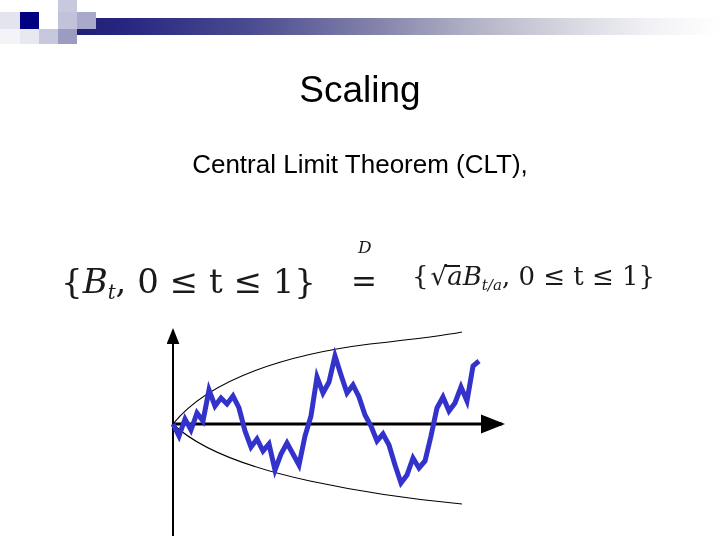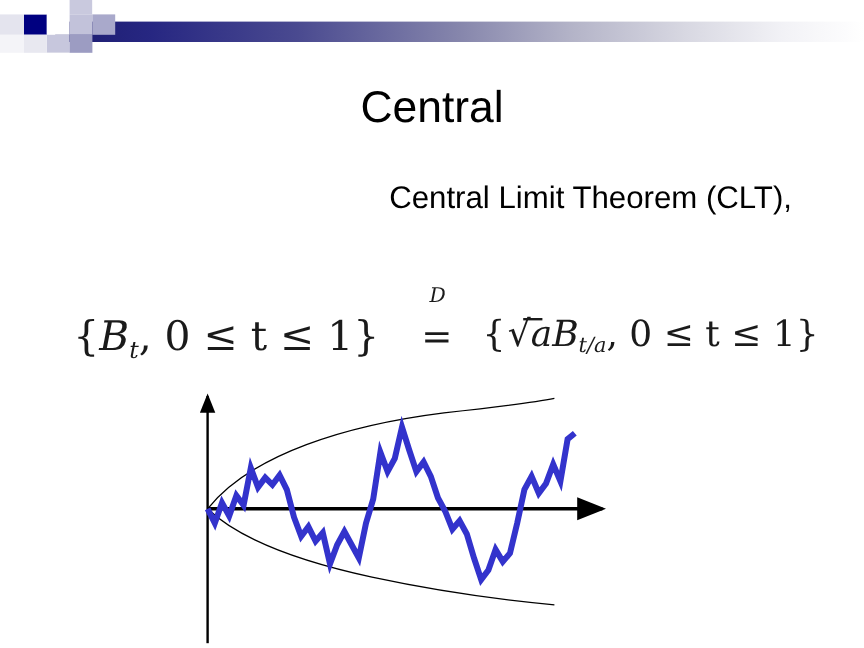--- a/index.html
+++ b/index.html
@@ -61,21 +61,21 @@
   #slide-subtitle {
     position: absolute;
     left: 60px;
     top: 148px;
     width: 600px;
     text-align: center;
     font-size: 26px;
     line-height: 33px;
     color: #000000;
   }
-  .sub-line { display: block; text-align: right; }
+  .sub-line { display: block; }
 
   
   #equation {
     position: absolute;
     left: 55px;
     top: 243px;
     width: 610px;
     height: 70px;
   }
   .eq-math {
@@ -98,23 +98,23 @@
   }
   .eq-rel-sup {
     position: absolute;
     left: 303px;
     top: -6px;
     font-size: 17px;
     font-style: italic;
   }
   .eq-rhs {
     position: absolute;
-    left: 347px;
+    left: 357px;
     top: 18px;
-    font-size: 30px;
+    font-size: 26px;
     white-space: pre;
   }
   .it { font-style: italic; }
   .sub {
     font-size: 0.58em;
     font-style: italic;
     vertical-align: -0.32em;
   }
   .radical {
     display: inline-block;
@@ -159,21 +159,21 @@
       <div class="sq" style="left: 39px; top: 44px; width: 19px; height: 13px; background: rgb(255, 255, 255);"></div>
       <div class="sq" style="left: 58px; top: 0px; width: 19px; height: 12px; background: rgb(201, 201, 222);"></div>
       <div class="sq" style="left: 58px; top: 12px; width: 19px; height: 17px; background: rgb(194, 194, 218);"></div>
       <div class="sq" style="left: 58px; top: 29px; width: 19px; height: 15px; background: rgb(156, 156, 194);"></div>
       <div class="sq" style="left: 77px; top: 0px; width: 19px; height: 12px; background: rgb(255, 255, 255);"></div>
       <div class="sq" style="left: 77px; top: 12px; width: 19px; height: 17px; background: rgb(169, 169, 203);"></div>
       <div class="sq" style="left: 20px; top: 29px; width: 19px; height: 15px; background: rgb(232, 232, 240);"></div>
     </div>
 </div>
 
-<div id="slide-title">Central</div>
+<div id="slide-title">Scaling</div>
 
 <div id="slide-subtitle">
   <span class="sub-line">Central Limit Theorem (CLT),</span>
 </div>
 
 <div id="equation">
   <span class="eq-math eq-lhs"><span>{</span><span class="it">B</span><span class="sub">t</span><span>, 0 ≤ t ≤ 1}</span></span>
 
   <span class="eq-math eq-rel-sup">D</span>
   <span class="eq-math eq-rel">=</span>

